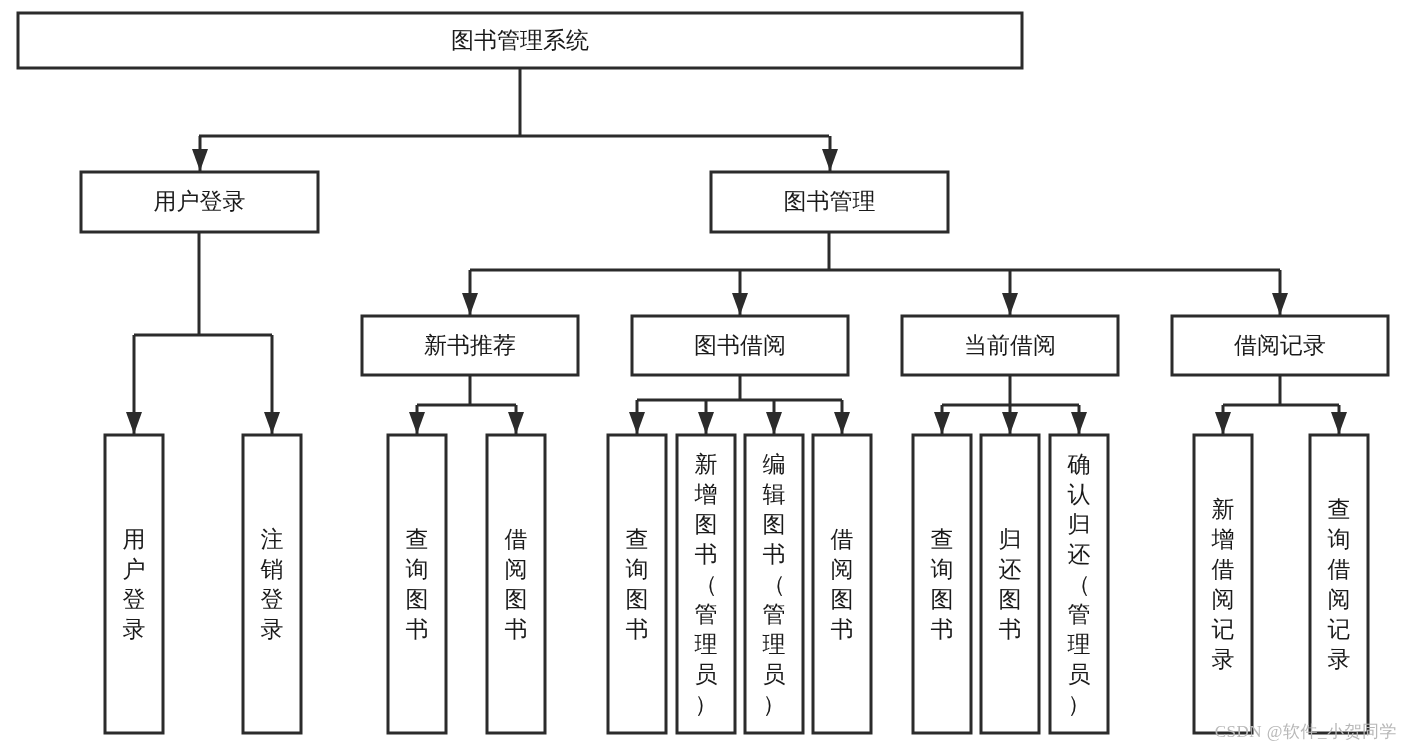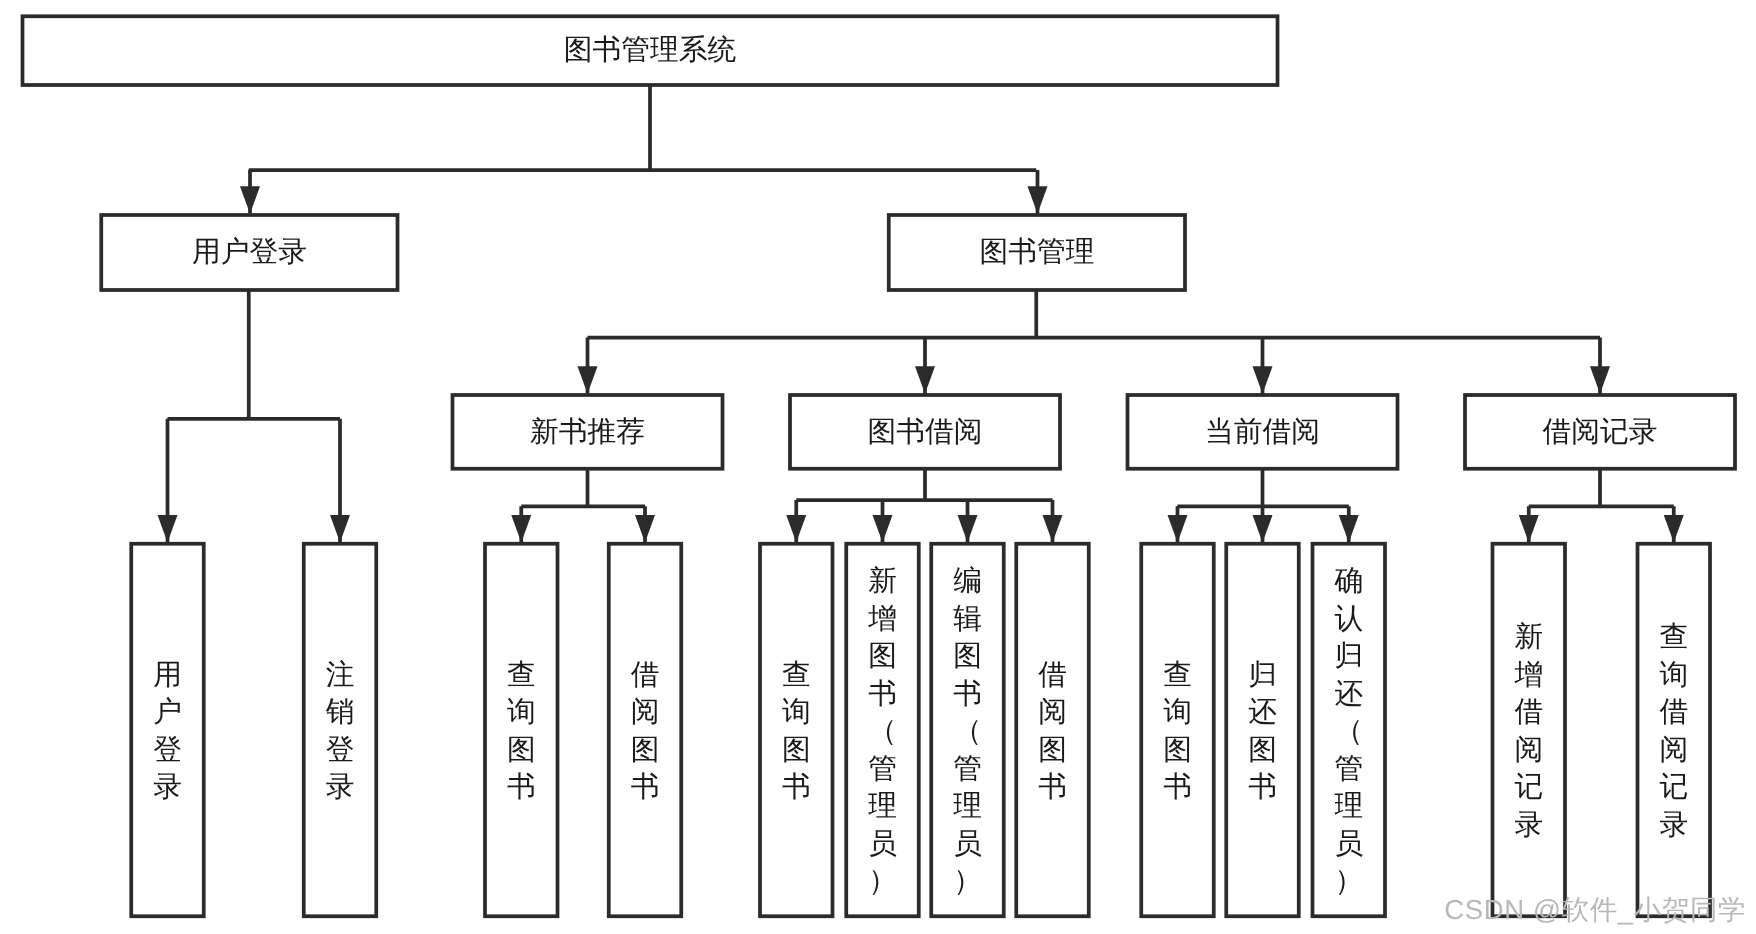--- a/index.html
+++ b/index.html
@@ -52,22 +52,22 @@
   .node-label-v {
     font-family: "Liberation Sans", "DejaVu Sans", sans-serif;
     font-size: 23px;
     fill: #1a1a1a;
     text-anchor: middle;
   }
   .watermark-text {
     position: absolute;
     right: 8px;
     bottom: 4px;
-    font-family: Liberation Sans, sans-serif;
-    font-size: 22px;
+    font-family: Liberation Serif, serif;
+    font-size: 17px;
     color: #b8b8b8;
     white-space: nowrap;
     letter-spacing: 0.5px;
   }
 </style>
 </head>
 <body>
 
 <div id="diagram-root">
   <svg id="tree-svg" viewBox="0 0 1405 747">

